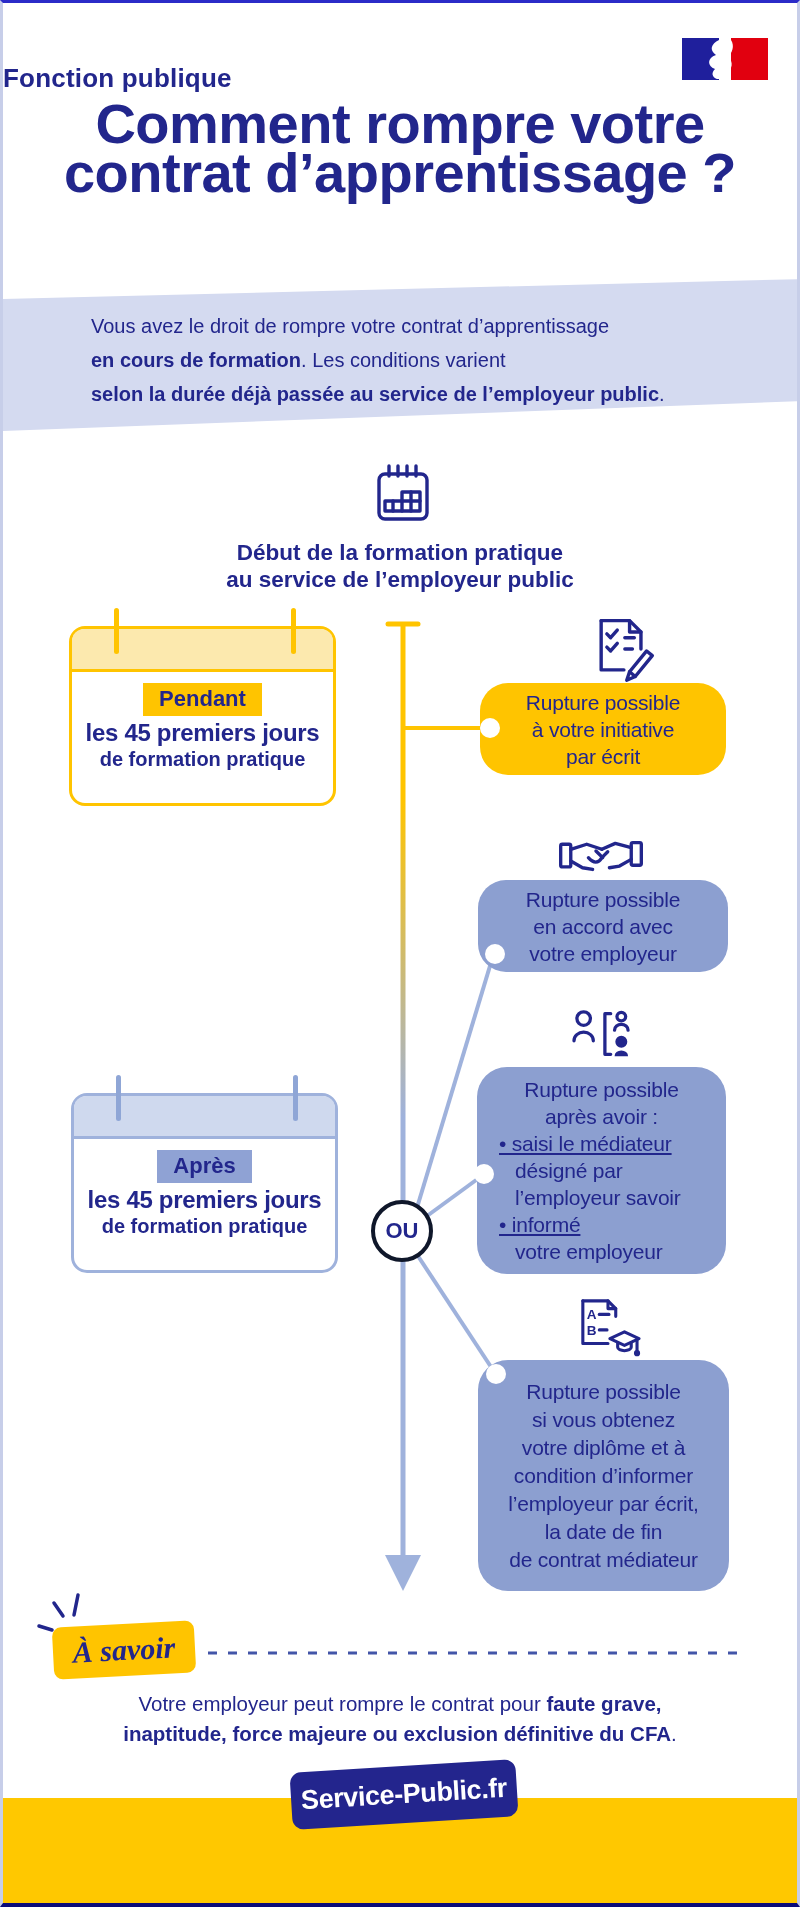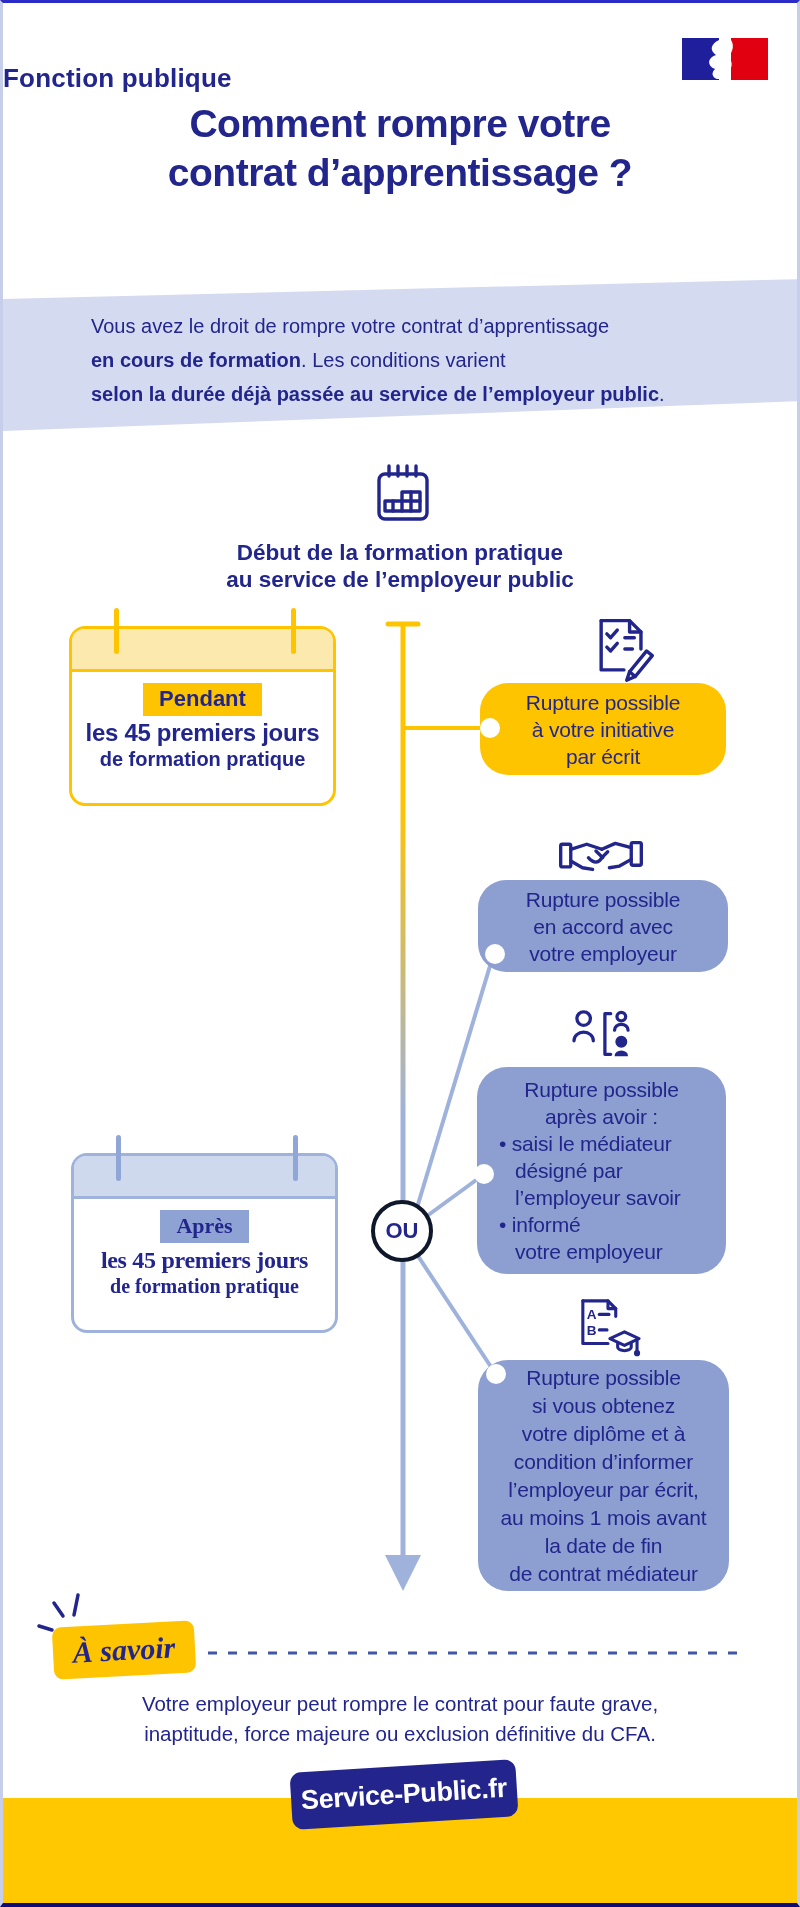--- a/index.html
+++ b/index.html
@@ -6,21 +6,21 @@
   .page{
     position:relative;width:800px;height:1907px;margin:0 auto;
     background:#fff;box-sizing:border-box;overflow:hidden;
     border-top:3px solid #2B2BC8;border-left:3px solid #C7CEE9;
     border-right:3px solid #C7CEE9;border-bottom:4px solid #0B0B79;
     font-family:"Liberation Sans",sans-serif;color:#22268C;
   }
   .abs{position:absolute;}
   
   .brand{left:0;top:60px;width:100%;font-size:26px;font-weight:700;letter-spacing:.2px;}
-  .title{left:0;top:96px;width:100%;text-align:center;font-size:39px;line-height:49px;font-weight:700;letter-spacing:-.5px;}
+  .title{left:0;top:96px;width:100%;text-align:center;font-size:56px;line-height:49px;font-weight:700;letter-spacing:-.5px;}
   .gov-logo{left:678px;top:34px;}
   
   .band{left:0;top:270px;width:800px;height:160px;background:#D4DAF0;
         clip-path:polygon(0 26px,800px 6px,800px 128px,0 158px);}
   .band-text{position:absolute;left:88px;top:36px;font-size:20px;line-height:34px;}
   .band-text b{font-weight:700;}
   
   .start-head{left:0;top:536px;width:100%;text-align:center;font-size:22.5px;line-height:27px;font-weight:700;}
   
   .connectors{left:0;top:0;z-index:1;}
@@ -40,37 +40,37 @@
   .cal.blue .hl{background:#8FA2D4;}
   .cal .l1{display:block;font-size:24px;line-height:28px;letter-spacing:-.3px;}
   .cal .l2{display:block;font-size:20px;line-height:24px;}
   
   .bubble{position:absolute;z-index:2;border-radius:28px;font-size:21px;line-height:27px;
           letter-spacing:-.2px;display:flex;flex-direction:column;justify-content:center;
           text-align:center;box-sizing:border-box;}
   .bubble.yellow{background:#FFC400;}
   .bubble.blue{background:#8C9FD0;}
   .bubble span{display:block;}
-  .bubble .bullet{text-align:left;padding-left:22px;}
+  .bubble .bullet{text-align:left;padding-left:22px;text-decoration:underline;}
   .bubble .cont{text-align:left;padding-left:38px;}
   
   .dot{position:absolute;width:20px;height:20px;border-radius:50%;background:#fff;z-index:4;}
   
   .ou{position:absolute;left:368px;top:1197px;width:62px;height:62px;border-radius:50%;
       background:#fff;border:4px solid #0f172a;box-sizing:border-box;z-index:3;
       display:flex;align-items:center;justify-content:center;font-size:22px;font-weight:700;}
   
   .icon{position:absolute;z-index:2;}
   
   .asavoir{position:absolute;left:50px;top:1621px;width:142px;height:52px;background:#FFC400;
            border-radius:9px;transform:rotate(-3deg);z-index:2;display:flex;align-items:center;
            justify-content:center;font-family:"Liberation Serif",serif;font-style:italic;
            font-weight:700;font-size:30px;}
   .footnote{left:0;top:1686px;width:100%;text-align:center;font-size:20.5px;line-height:30px;z-index:2;}
-  .footnote b{font-weight:400;}
+  .footnote b{font-weight:700;}
   
   .footer-band{left:0;top:1795px;width:800px;height:105px;background:#FFC800;z-index:1;position:absolute;}
   .sp-logo{position:absolute;left:288px;top:1763px;width:226px;height:57px;background:#23258D;
            border-radius:11px;transform:rotate(-3.5deg);z-index:4;display:flex;align-items:center;
            justify-content:center;color:#fff;font-weight:700;font-size:27px;letter-spacing:-.4px;}
 </style>
 </head>
 <body>
 
 <div class="page">
@@ -218,21 +218,21 @@
     <span>Rupture possible</span>
     <span>après avoir :</span>
     <span class="bullet">• saisi le médiateur</span>
     <span class="cont">désigné par</span>
     <span class="cont">l’employeur savoir</span>
     <span class="bullet">• informé</span>
     <span class="cont">votre employeur</span>
   </div>
   <div class="dot" style="left:471px;top:1161px;"></div>
 
-  <div class="cal blue" style="left:68px;top:1150px;font-family:Liberation Serif, serif;">
+  <div class="cal blue" style="left:68px;top:1090px;">
     <div class="tick" style="left:42px;"></div>
     <div class="tick" style="left:219px;"></div>
     <div class="bandtop"></div>
     <div class="content">
       <span class="hl">Après</span>
       <span class="l1">les 45 premiers jours</span>
       <span class="l2">de formation pratique</span>
     </div>
   </div>
 
@@ -255,21 +255,20 @@
     <text x="12" y="23" font-family="Liberation Sans, sans-serif" font-size="14" font-weight="700" fill="#22268C">A</text>
     <text x="12" y="39" font-family="Liberation Sans, sans-serif" font-size="14" font-weight="700" fill="#22268C">B</text>
   </svg>
 
   <div class="bubble blue" style="left:475px;top:1357px;width:251px;height:231px;border-radius:30px;line-height:28px;">
     <span>Rupture possible</span>
     <span>si vous obtenez</span>
     <span>votre diplôme et à</span>
     <span>condition d’informer</span>
     <span>l’employeur par écrit,</span>
-    <span>au moins 1 mois avant</span>
     <span>la date de fin</span>
     <span>de contrat médiateur</span>
   </div>
   <div class="dot" style="left:483px;top:1361px;"></div>
 
   <div class="asavoir">
     <span>À savoir</span>
   </div>
   <div class="abs footnote">
     <span>Votre employeur peut rompre le contrat pour </span><b>faute grave,</b><br>

